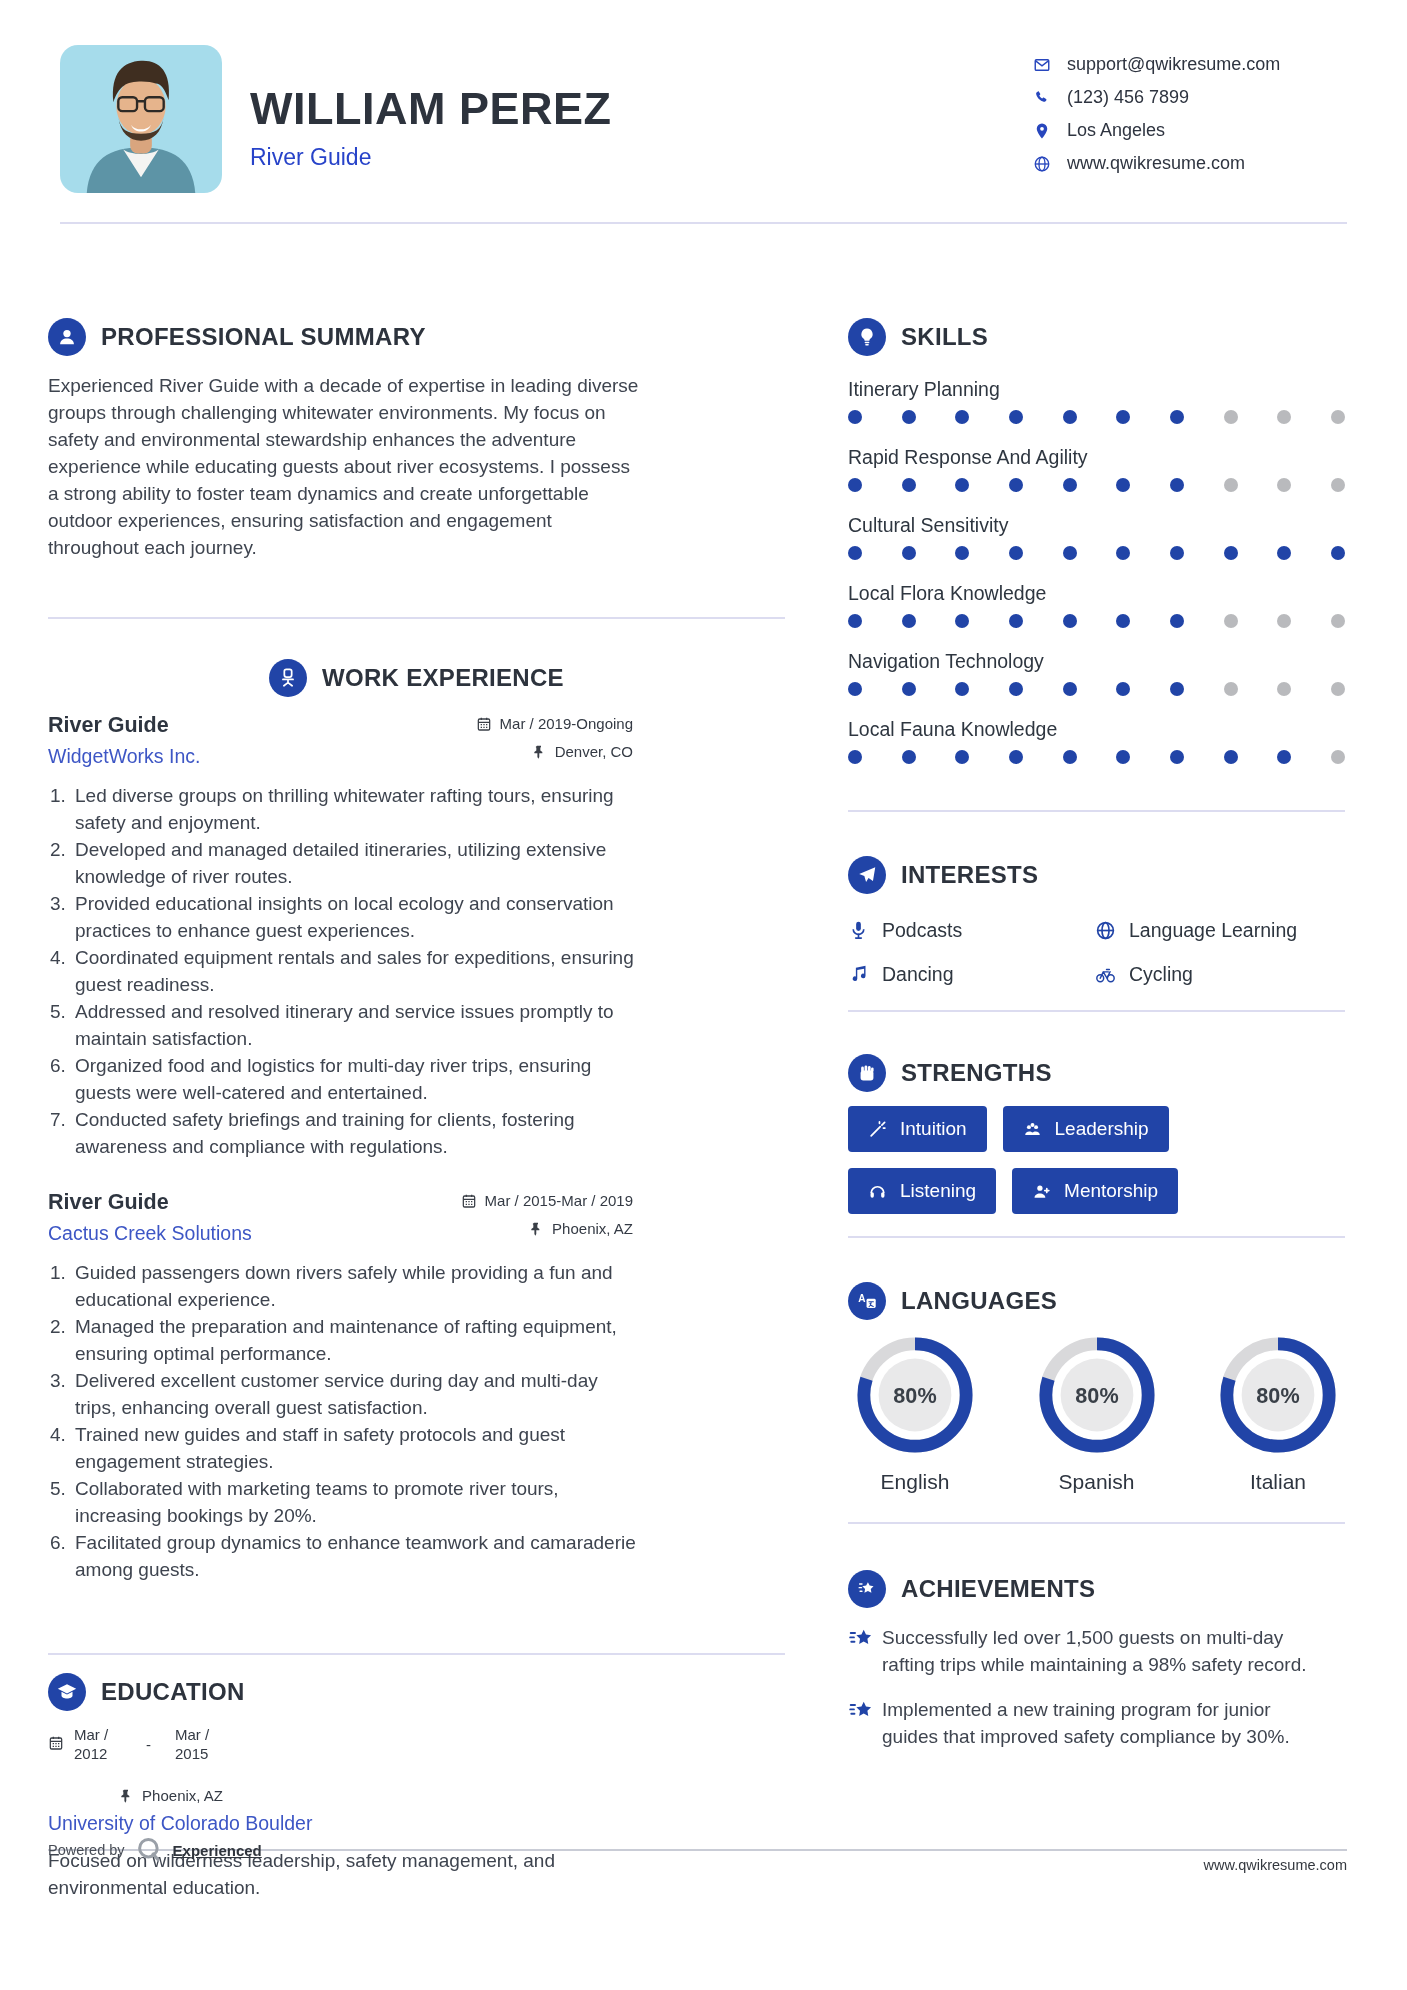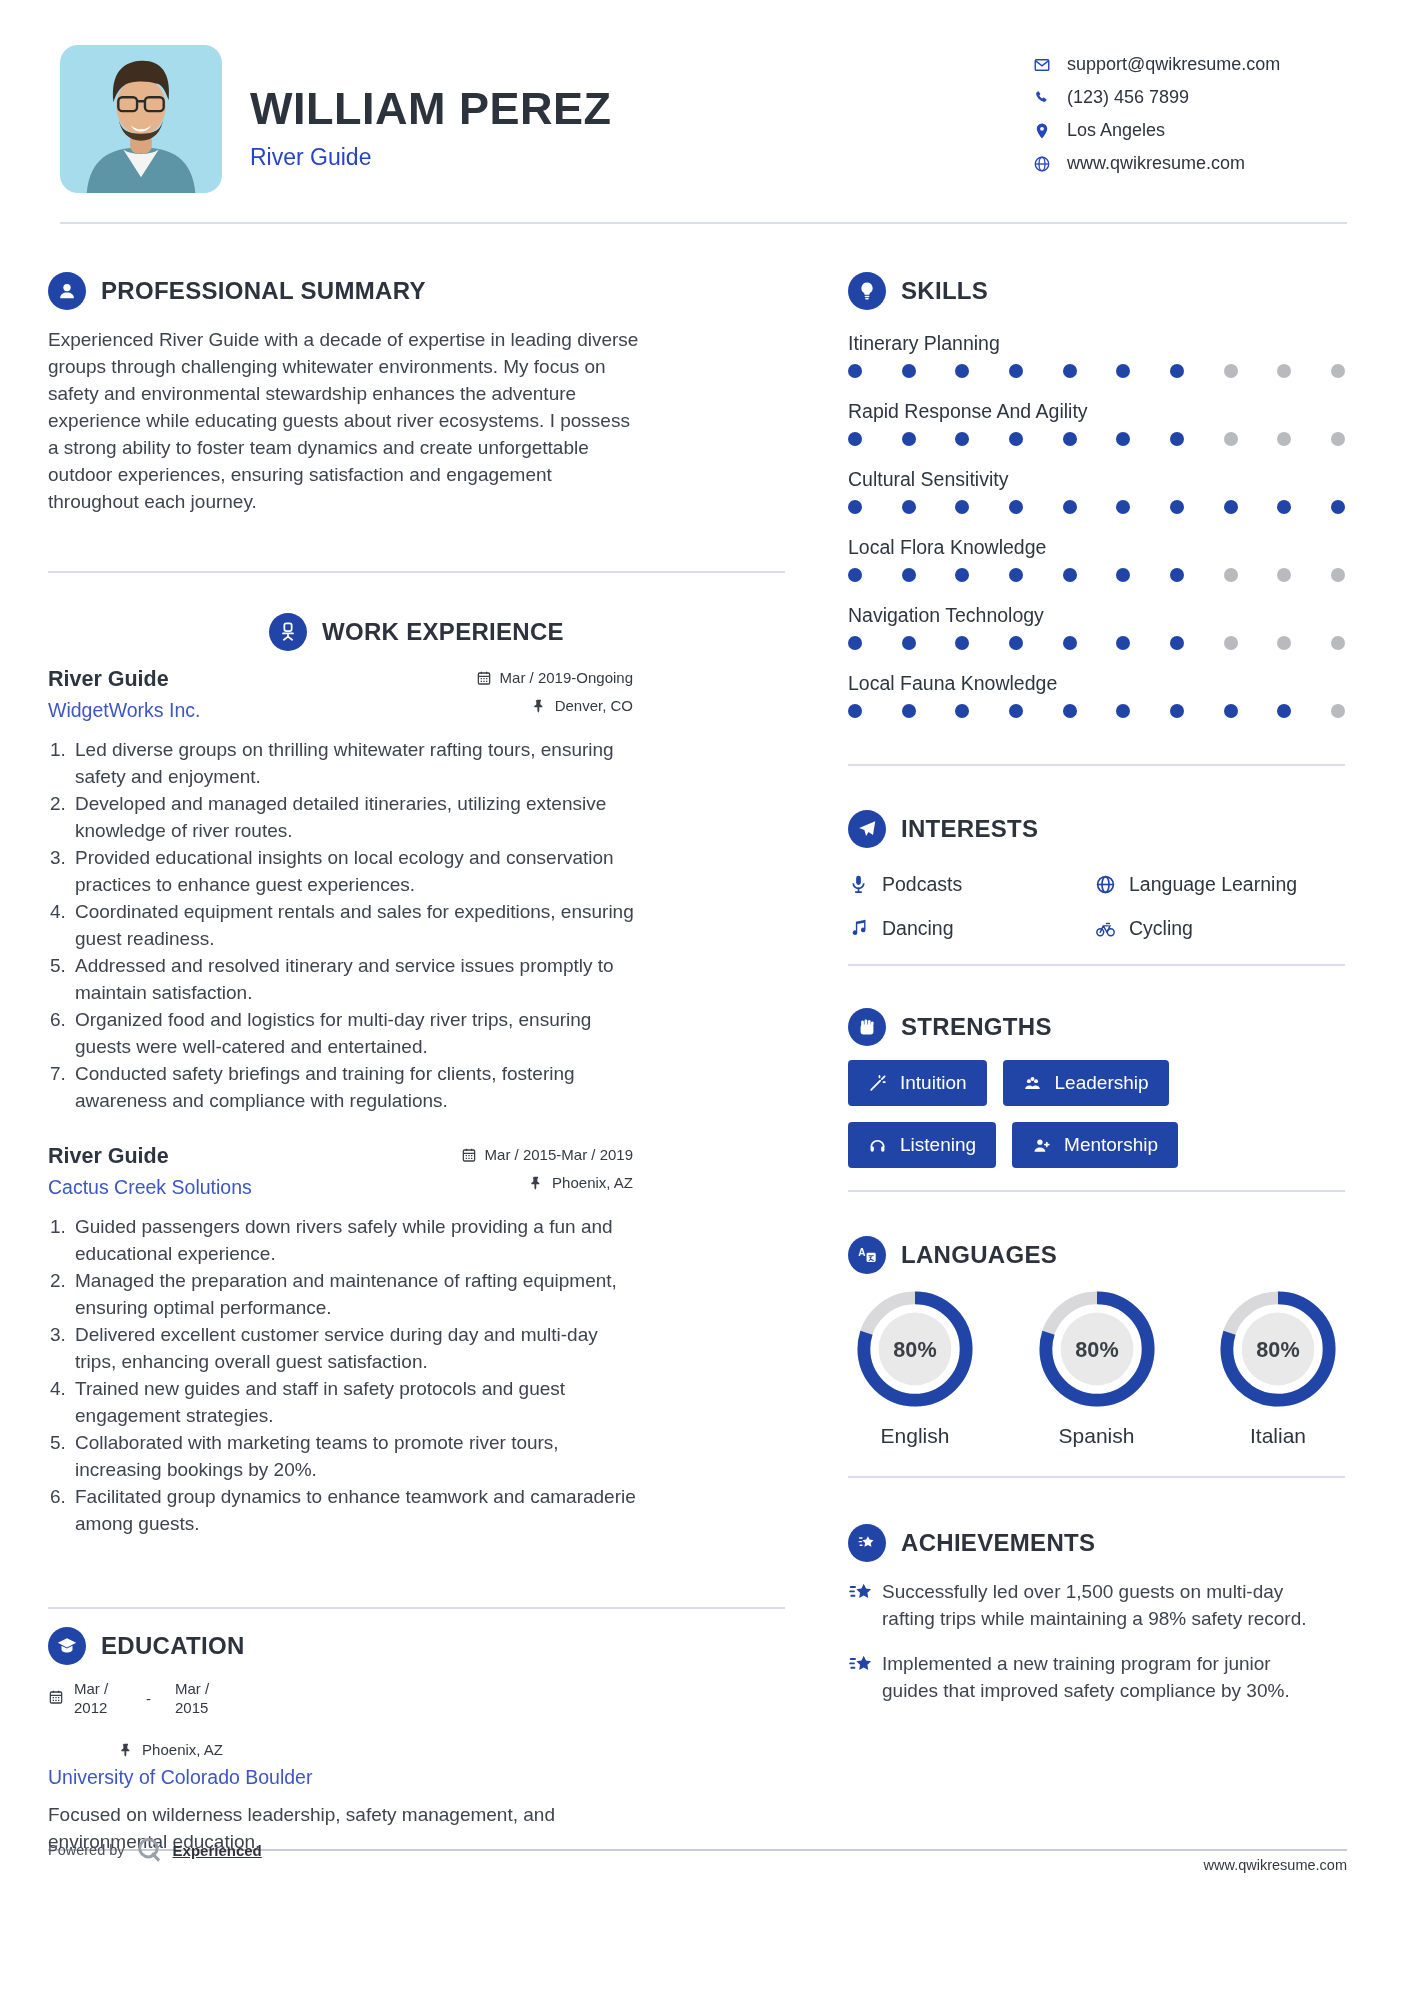--- a/index.html
+++ b/index.html
@@ -20,21 +20,21 @@
   .name{font-size:45px; font-weight:bold; letter-spacing:.5px; color:var(--heading);}
   .subtitle{font-size:23px; color:var(--subtitle); margin-top:9px;}
   .contact{margin-left:auto; margin-top:3px; width:314px;}
   .contact-row{display:flex; align-items:center; gap:16px; height:33px;}
   .contact-row .cicon{width:18px; height:18px; color:var(--icon-blue); flex:none;}
   .contact-row .cicon svg{width:100%; height:100%; display:block;}
   .contact-row span{font-size:18px; color:#2e3440;}
   .header-rule{height:2px; background:var(--divider); margin:29px 60px 0 60px;}
 
   
-  .columns{display:flex; padding:48px 0 0 48px;}
+  .columns{display:flex; padding:94px 0 0 48px;}
   .col-left{width:737px;}
   .col-right{width:497px; margin-left:63px;}
 
   .section-heading{display:flex; align-items:center; gap:15px; height:38px;}
   .badge{width:38px; height:38px; border-radius:50%; background:var(--primary); display:flex; align-items:center; justify-content:center; flex:none;}
   .badge svg{width:22px; height:22px; display:block;}
   .section-heading h2{font-size:24px; letter-spacing:.3px; color:var(--heading); font-weight:bold;}
 
   .divider{height:2px; background:var(--divider);}
   .d-left-1{margin-top:56px;} .d-left-2{margin-top:70px;}

